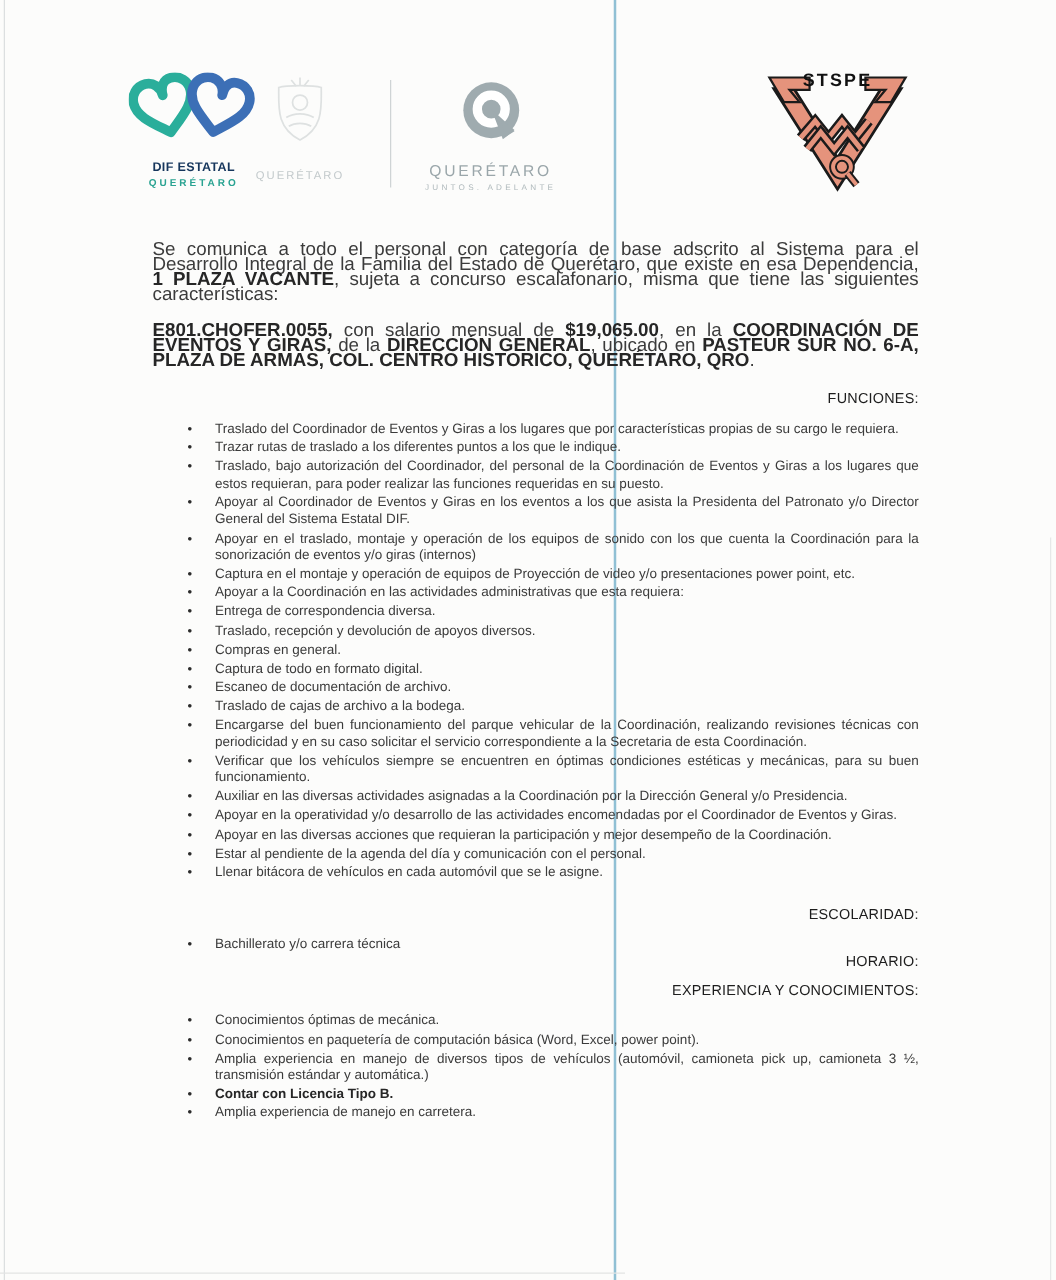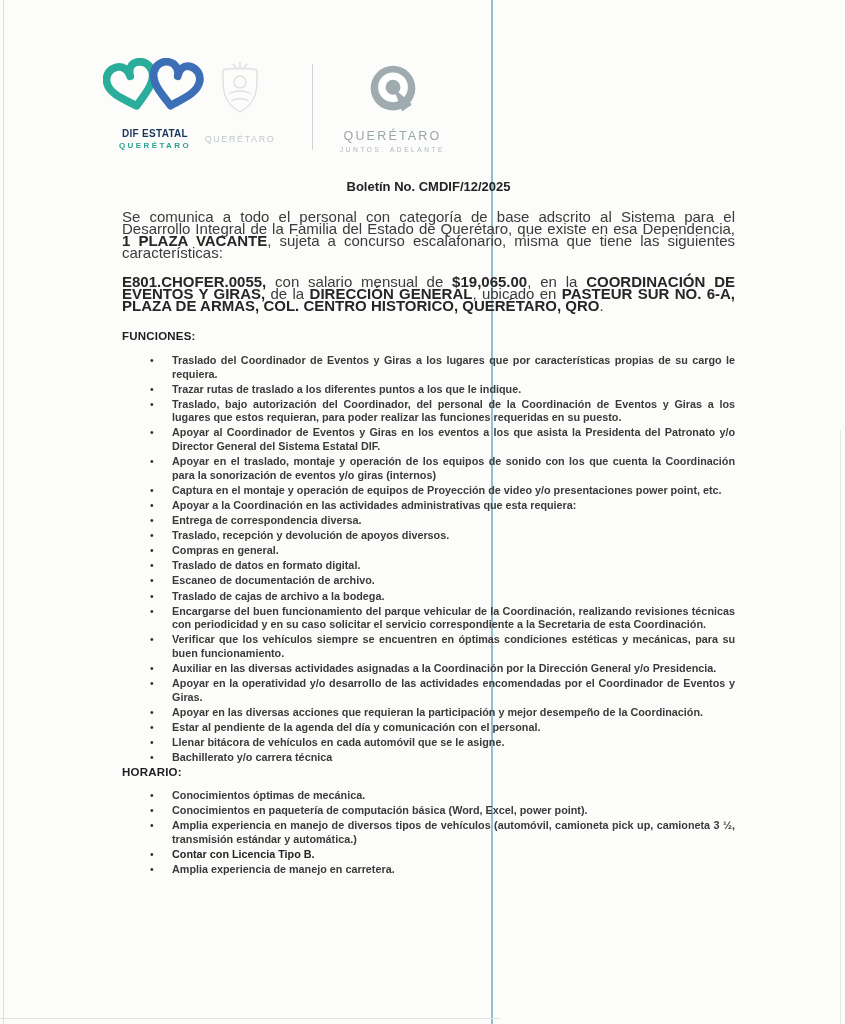--- a/index.html
+++ b/index.html
@@ -25,25 +25,25 @@
   .q-block{position:absolute;left:335px;top:8px;width:115px;text-align:center;}
   .q-place{font-size:12.5px;color:#9aa6aa;letter-spacing:2.2px;margin-top:7px;}
   .q-slogan{font-size:6.5px;color:#aeb8bb;letter-spacing:2.6px;margin-top:3px;}
   .stspe-block{position:absolute;left:603px;top:0;width:134px;height:104px;}
 
   
   .content{position:absolute;left:122px;top:178px;width:613px;}
   .doc-title{font-size:13px;font-weight:bold;color:#232323;line-height:17px;text-align:center;margin-bottom:16px;}
   .para{font-size:15px;line-height:12px;text-align:justify;margin:0 0 17px 0;}
   .para .b,.b{font-weight:bold;color:#262626;}
-  .sec-heading{font-size:11.5px;font-weight:bold;color:#1d1d1d;letter-spacing:.2px;margin:0 0 12px 0;}
+  .sec-heading{font-size:11.5px;font-weight:normal;color:#1d1d1d;letter-spacing:.2px;margin:0 0 12px 0;text-align:right;}
   ul.bullets{margin:0 0 0 0;padding:0 0 0 28px;list-style:none;}
   ul.bullets li{display:flex;margin-bottom:1.5px;}
   ul.bullets .dot{flex:none;width:22px;font-size:10.5px;line-height:13.6px;color:#2b2b2b;}
-  ul.bullets .txt{flex:1;font-size:10.8px;line-height:13.6px;text-align:justify;font-weight:bold;}
+  ul.bullets .txt{flex:1;font-size:10.8px;line-height:13.6px;text-align:justify;}
   .after-list{margin-top:21px;}
   .gap-sm{margin-bottom:11px;}
   .horario-text{font-size:11px;line-height:14px;padding-left:53px;margin:0 0 11px 0;}
   .mb12{margin-bottom:12px;}
 </style>
 </head>
 <body>
 
 <div class="page">
 
@@ -89,26 +89,48 @@
           <circle cx="30" cy="26" r="24" fill="#9fabaf"></circle>
           <circle cx="30" cy="25" r="12" fill="none" stroke="#ffffff" stroke-width="8"></circle>
           <polygon points="30,25 50,43 40,51" fill="#9fabaf"></polygon>
           <polygon points="38,33 50,44 42,49" fill="#9fabaf"></polygon>
         </svg>
       </span>
       <div class="q-place">QUERÉTARO</div>
       <div class="q-slogan">JUNTOS. ADELANTE</div>
     </div>
 
+    <div class="stspe-block">
+      <span>
+        <svg width="134" height="104" viewBox="0 0 150 115">
+
+          <path d="M18,16 L75,106 L132,16 L114,16 L75,78 L36,16 Z" fill="#e5937c" stroke="#1b1b1b" stroke-width="2.5" stroke-linejoin="miter"></path>
+
+          <path d="M50,6 L14,6 L27,28 L41,28 L32,17 L50,17 Z" fill="#e5937c" stroke="#1b1b1b" stroke-width="2"></path>
+          <path d="M100,6 L136,6 L123,28 L109,28 L118,17 L100,17 Z" fill="#e5937c" stroke="#1b1b1b" stroke-width="2"></path>
+
+          <path d="M42,60 L55,45 L67,60 L79,45 L91,60 L103,45" fill="none" stroke="#1b1b1b" stroke-width="9"></path>
+          <path d="M42,60 L55,45 L67,60 L79,45 L91,60 L103,45" fill="none" stroke="#e5937c" stroke-width="4.5"></path>
+          <path d="M48,70 L60,55 L72,70 L84,55 L96,70" fill="none" stroke="#1b1b1b" stroke-width="9"></path>
+          <path d="M48,70 L60,55 L72,70 L84,55 L96,70" fill="none" stroke="#e5937c" stroke-width="4.5"></path>
+
+          <circle cx="79" cy="86" r="8" fill="none" stroke="#1b1b1b" stroke-width="7"></circle>
+          <circle cx="79" cy="86" r="8" fill="none" stroke="#e5937c" stroke-width="3.5"></circle>
+          <path d="M84,92 L92,102" stroke="#1b1b1b" stroke-width="7"></path>
+          <path d="M84,92 L92,102" stroke="#e5937c" stroke-width="3.5"></path>
+
+          <text x="75" y="14" text-anchor="middle" font-family="Liberation Sans, sans-serif" font-size="16" font-weight="bold" letter-spacing="2" fill="#111">STSPE</text>
+        </svg>
+      </span>
+    </div>
   </div>
 
   <div class="content">
 
     <div class="doc-title">
-      <div>Boletín No. CMDIF/12/2025</div>
     </div>
 
     <p class="para"><span>Se comunica a todo el personal con categoría de base adscrito al Sistema para el Desarrollo Integral de la Familia del Estado de Querétaro, que existe en esa Dependencia, </span><span class="b">1 PLAZA VACANTE</span><span>, sujeta a concurso escalafonario, misma que tiene las siguientes características:</span></p>
 
     <p class="para" style="margin-bottom:18px;"><span class="b">E801.CHOFER.0055,</span><span> con salario mensual de  </span><span class="b">$19,065.00</span><span>, en la </span><span class="b">COORDINACIÓN DE EVENTOS Y GIRAS,</span><span> de la </span><span class="b">DIRECCIÓN GENERAL</span><span>, ubicado en </span><span class="b">PASTEUR SUR NO. 6-A, PLAZA DE ARMAS, COL. CENTRO HISTORICO, QUERÉTARO, QRO</span><span>.</span></p>
 
     <div class="sec-heading">FUNCIONES:</div>
     <ul class="bullets">
         <li>
           <span class="dot">•</span>
@@ -145,21 +167,21 @@
         <li>
           <span class="dot">•</span>
           <span class="txt">Traslado, recepción y devolución de apoyos diversos.</span>
         </li>
         <li>
           <span class="dot">•</span>
           <span class="txt">Compras en general.</span>
         </li>
         <li>
           <span class="dot">•</span>
-          <span class="txt">Traslado de datos en formato digital.</span>
+          <span class="txt">Captura de todo en formato digital.</span>
         </li>
         <li>
           <span class="dot">•</span>
           <span class="txt">Escaneo de documentación de archivo.</span>
         </li>
         <li>
           <span class="dot">•</span>
           <span class="txt">Traslado de cajas de archivo a la bodega.</span>
         </li>
         <li>
@@ -185,29 +207,31 @@
         <li>
           <span class="dot">•</span>
           <span class="txt">Estar al pendiente de la agenda del día y comunicación con el personal.</span>
         </li>
         <li>
           <span class="dot">•</span>
           <span class="txt">Llenar bitácora de vehículos en cada automóvil que se le asigne.</span>
         </li>
       </ul>
 
+    <div class="sec-heading after-list" style="margin-bottom:11px;">ESCOLARIDAD:</div>
     <ul class="bullets mb12">
         <li>
           <span class="dot">•</span>
           <span class="txt">Bachillerato y/o carrera técnica</span>
         </li>
       </ul>
 
     <div class="sec-heading gap-sm">HORARIO:</div>
 
+    <div class="sec-heading gap-sm">EXPERIENCIA Y CONOCIMIENTOS:</div>
     <ul class="bullets">
         <li>
           <span class="dot">•</span>
           <span class="txt">Conocimientos óptimas de mecánica.</span>
         </li>
         <li>
           <span class="dot">•</span>
           <span class="txt">Conocimientos en paquetería de computación básica (Word, Excel, power point).</span>
         </li>
         <li>

